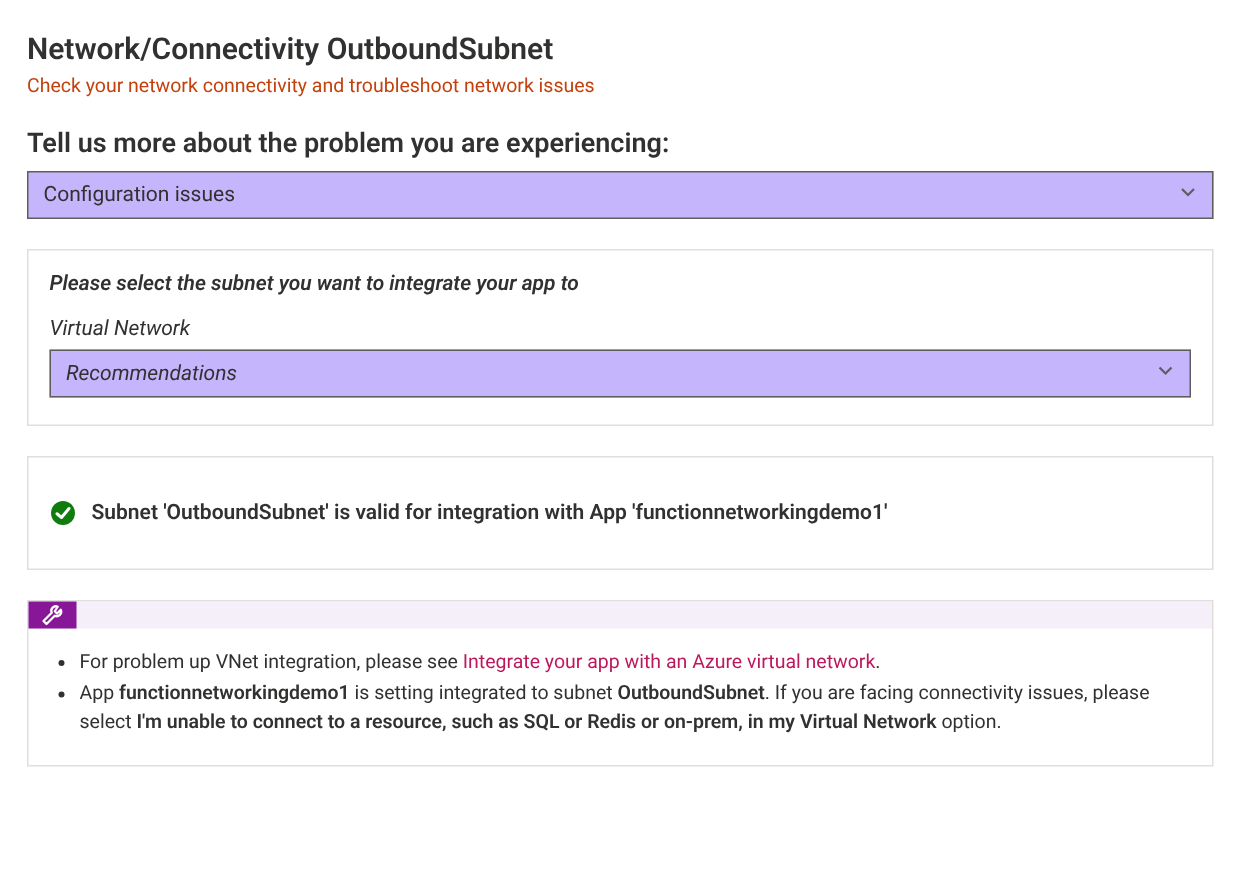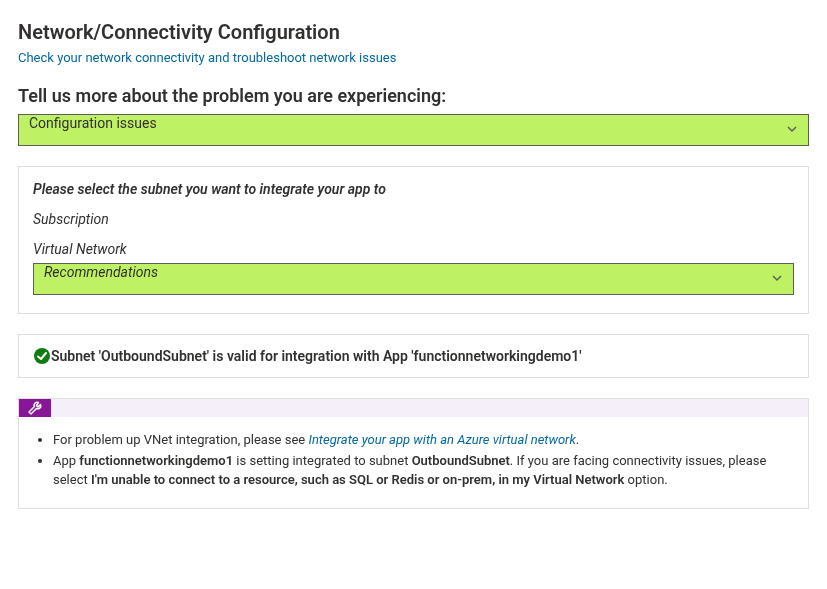--- a/index.html
+++ b/index.html
@@ -12,37 +12,37 @@
       width: 827px;
     }
     .page-title {
       font-size: 20px;
       font-weight: 600;
       margin-bottom: 6px;
       color: #323130;
     }
     .page-subtitle {
       font-size: 13px;
-      color: #0369a1;
+      color: #c2410c;
       margin-bottom: 20px;
     }
     .question-label {
       font-size: 18px;
       font-weight: 600;
       margin-bottom: 8px;
       color: #323130;
     }
     .dropdown {
       position: relative;
       width: 100%;
       border: 1px solid #605e5c;
-      background: #bef264;
+      background: #c4b5fd;
       height: 32px;
       display: flex;
-      align-items: flex-start;
+      align-items: center;
       padding: 0 10px;
       cursor: pointer;
       font-size: 14px;
       color: #323130;
     }
     .dropdown.highlight {
       border: 2px solid #0078d4;
     }
     .chevron {
       position: absolute;
@@ -75,24 +75,25 @@
       margin-bottom: 6px;
     }
     .field-group {
       margin-bottom: 14px;
     }
     .field-group:last-child {
       margin-bottom: 0;
     }
     .status-box {
       border: 1px solid #e1dfdd;
-      padding: 12px 14px;
+      padding: 28px 14px;
       margin-top: 20px;
       display: flex;
       align-items: center;
+      gap: 10px;
     }
     .status-icon-wrap {
       width: 18px;
       height: 18px;
       flex-shrink: 0;
     }
     .status-text {
       font-size: 14px;
       font-weight: 600;
       color: #323130;
@@ -133,48 +134,46 @@
       color: #323130;
     }
     .recommendations-body ul {
       list-style: disc;
       padding-left: 18px;
     }
     .recommendations-body li {
       margin-bottom: 2px;
     }
     .link {
-      color: #0369a1;
+      color: #be185d;
       text-decoration: none;
       cursor: pointer;
-      font-style: italic;
     }
     .bold { font-weight: 600; }
   </style>
 </head>
 <body>
 
-<h1 class="page-title">Network/Connectivity Configuration</h1>
+<h1 class="page-title">Network/Connectivity OutboundSubnet</h1>
 <div class="page-subtitle">Check your network connectivity and troubleshoot network issues</div>
 
 <div class="question-label">Tell us more about the problem you are experiencing:</div>
 <div class="dropdown">
   <span>Configuration issues</span>
   <span class="chevron">
     <svg viewBox="0 0 12 12">
         <polyline points="2,4 6,8 10,4"></polyline>
       </svg>
   </span>
 </div>
 
 <div class="panel">
   <div class="panel-heading">Please select the subnet you want to integrate your app to</div>
 
   <div class="field-group">
-    <div class="field-label">Subscription</div>
   </div>
 
   <div class="field-group">
     <div class="field-label">Virtual Network</div>
     <div class="dropdown">
       <span>Recommendations</span>
       <span class="chevron">
         <svg viewBox="0 0 12 12">
             <polyline points="2,4 6,8 10,4"></polyline>
           </svg>

